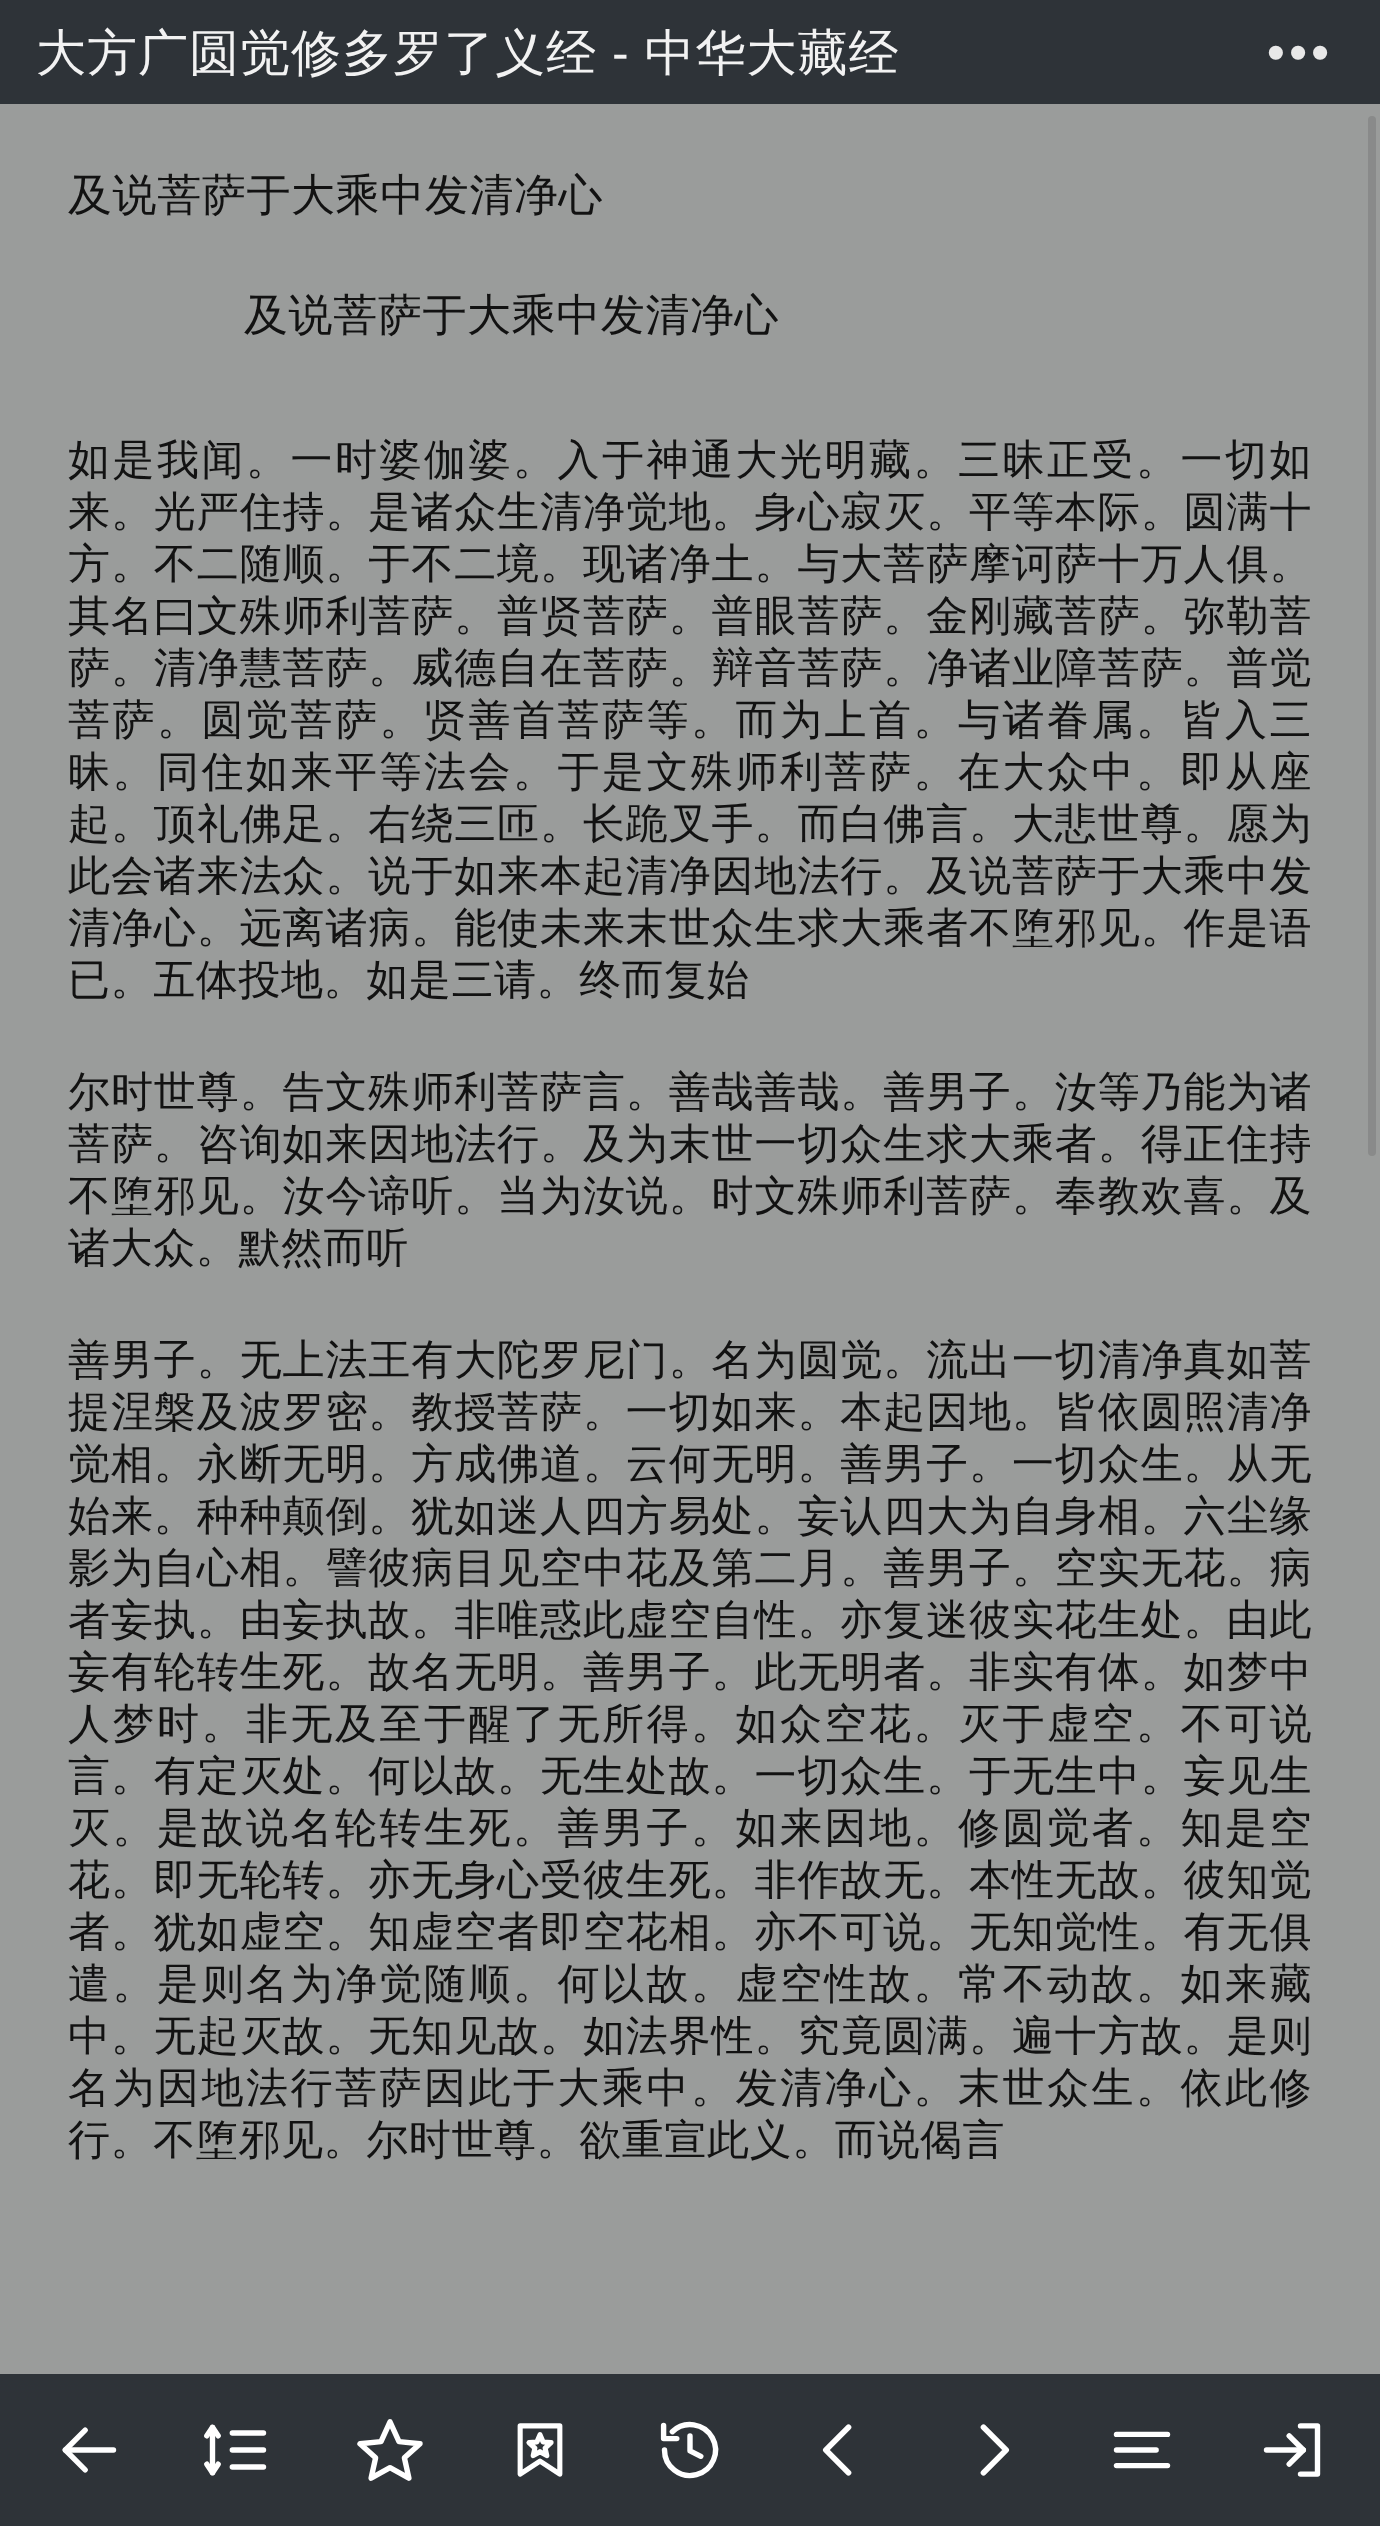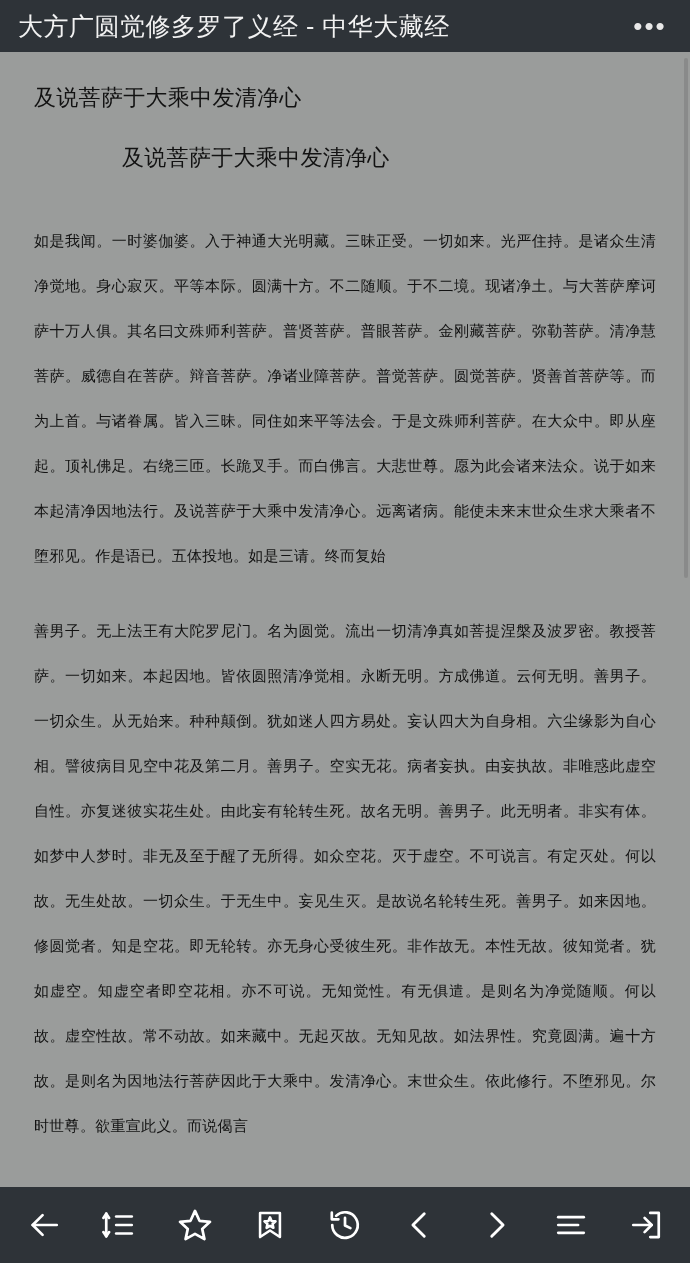--- a/index.html
+++ b/index.html
@@ -74,22 +74,22 @@
   .doc-subtitle {
     font-size: 22px;
     margin-left: 88px;
     margin-bottom: 44px;
     line-height: 32px;
   }
   .para {
     text-align: justify;
     text-justify: inter-ideograph;
     margin-bottom: 30px;
-    font-size: 15px;
-    line-height: 45px;
+    font-size: 21px;
+    line-height: 26px;
   }
   .para.last {
     margin-bottom: 0;
   }
 
   
   .toolbar {
     flex: 0 0 76px;
     height: 76px;
     background: #2e3338;
@@ -128,20 +128,21 @@
     <div class="title-text">大方广圆觉修多罗了义经 - 中华大藏经</div>
     <div class="overflow-btn">•••</div>
   </div>
 
   <div class="content-wrap">
     <div class="scroll-indicator"></div>
     <div class="page">
       <div class="doc-title">及说菩萨于大乘中发清净心</div>
       <div class="doc-subtitle">及说菩萨于大乘中发清净心</div>
       <p class="para">如是我闻。一时婆伽婆。入于神通大光明藏。三昧正受。一切如来。光严住持。是诸众生清净觉地。身心寂灭。平等本际。圆满十方。不二随顺。于不二境。现诸净土。与大菩萨摩诃萨十万人俱。其名曰文殊师利菩萨。普贤菩萨。普眼菩萨。金刚藏菩萨。弥勒菩萨。清净慧菩萨。威德自在菩萨。辩音菩萨。净诸业障菩萨。普觉菩萨。圆觉菩萨。贤善首菩萨等。而为上首。与诸眷属。皆入三昧。同住如来平等法会。于是文殊师利菩萨。在大众中。即从座起。顶礼佛足。右绕三匝。长跪叉手。而白佛言。大悲世尊。愿为此会诸来法众。说于如来本起清净因地法行。及说菩萨于大乘中发清净心。远离诸病。能使未来末世众生求大乘者不堕邪见。作是语已。五体投地。如是三请。终而复始</p>
+      <p class="para">尔时世尊。告文殊师利菩萨言。善哉善哉。善男子。汝等乃能为诸菩萨。咨询如来因地法行。及为末世一切众生求大乘者。得正住持不堕邪见。汝今谛听。当为汝说。时文殊师利菩萨。奉教欢喜。及诸大众。默然而听</p>
       <p class="para last">善男子。无上法王有大陀罗尼门。名为圆觉。流出一切清净真如菩提涅槃及波罗密。教授菩萨。一切如来。本起因地。皆依圆照清净觉相。永断无明。方成佛道。云何无明。善男子。一切众生。从无始来。种种颠倒。犹如迷人四方易处。妄认四大为自身相。六尘缘影为自心相。譬彼病目见空中花及第二月。善男子。空实无花。病者妄执。由妄执故。非唯惑此虚空自性。亦复迷彼实花生处。由此妄有轮转生死。故名无明。善男子。此无明者。非实有体。如梦中人梦时。非无及至于醒了无所得。如众空花。灭于虚空。不可说言。有定灭处。何以故。无生处故。一切众生。于无生中。妄见生灭。是故说名轮转生死。善男子。如来因地。修圆觉者。知是空花。即无轮转。亦无身心受彼生死。非作故无。本性无故。彼知觉者。犹如虚空。知虚空者即空花相。亦不可说。无知觉性。有无俱遣。是则名为净觉随顺。何以故。虚空性故。常不动故。如来藏中。无起灭故。无知见故。如法界性。究竟圆满。遍十方故。是则名为因地法行菩萨因此于大乘中。发清净心。末世众生。依此修行。不堕邪见。尔时世尊。欲重宣此义。而说偈言</p>
 
     </div>
   </div>
 
   <div class="toolbar">
 
     <div class="tb-btn">
       <svg width="34" height="34" viewBox="0 0 24 24" fill="none" stroke="#ffffff" stroke-width="1.9" stroke-linecap="round" stroke-linejoin="round">
         <line x1="21" y1="12" x2="4" y2="12"></line>

